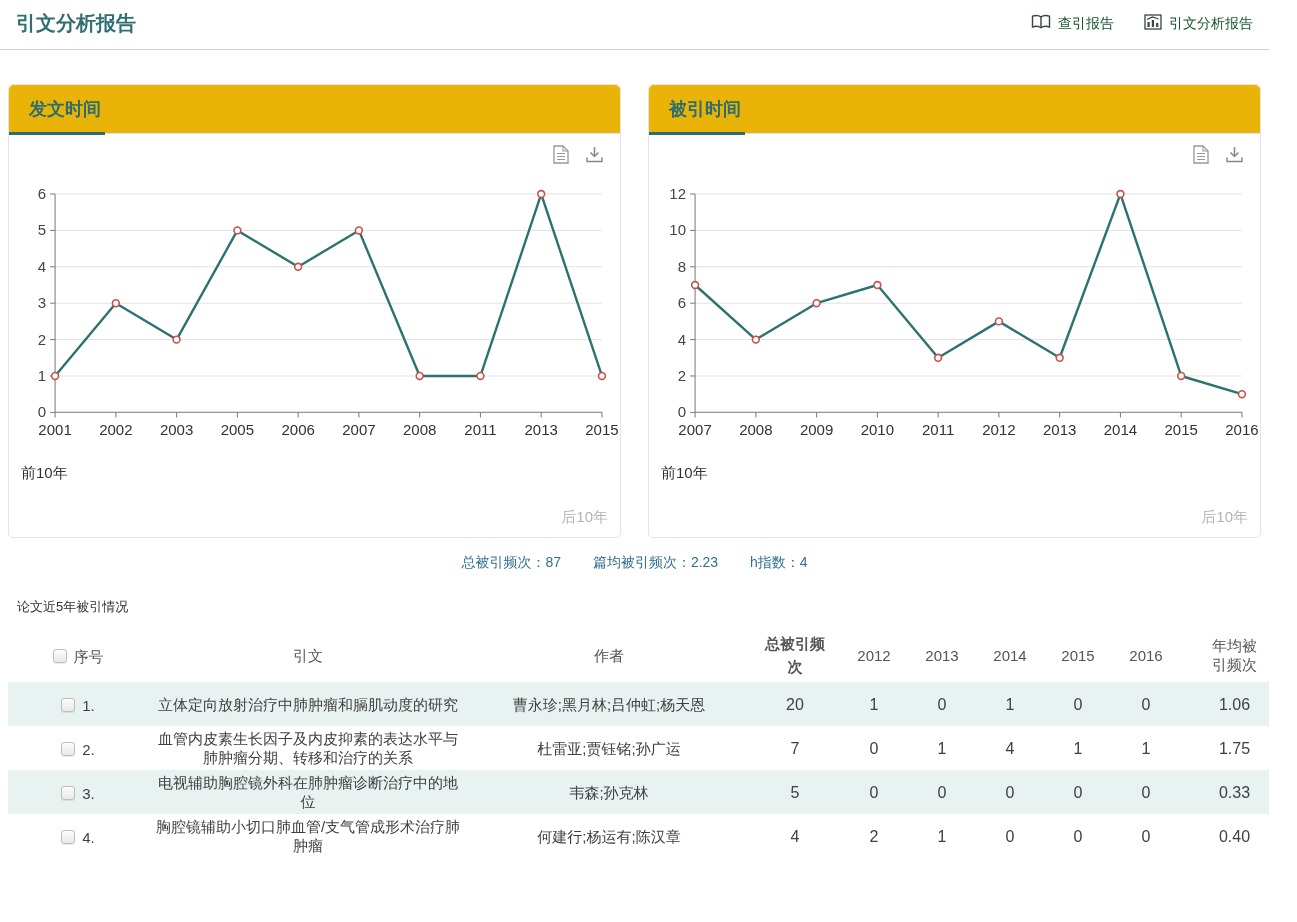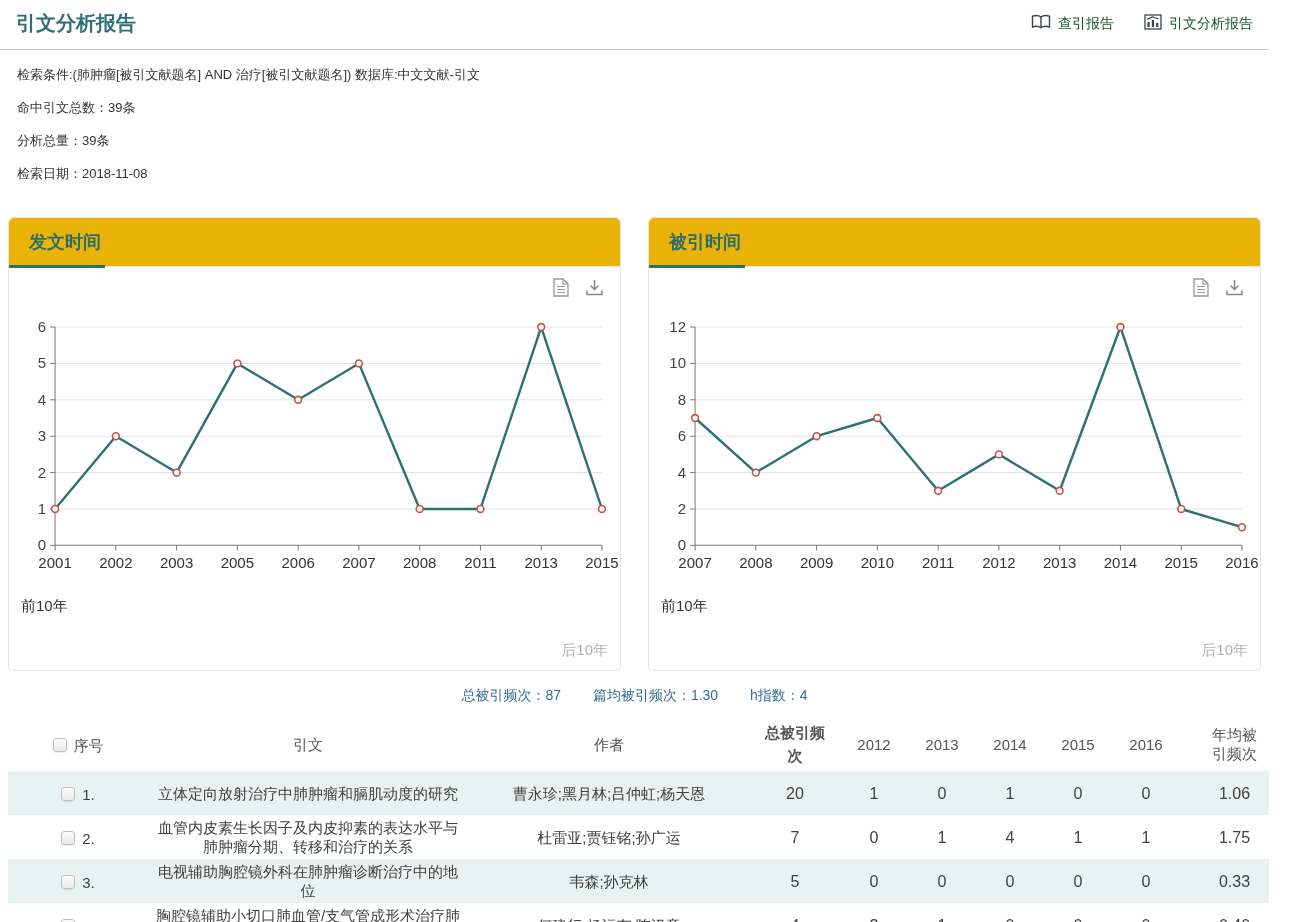--- a/index.html
+++ b/index.html
@@ -74,26 +74,20 @@
               <rect x="12.1" y="9" width="2.2" height="4" fill="#3a4449"></rect>
               <polyline points="3,5.5 8.5,3 14.5,5" fill="none" stroke="#3a4449" stroke-width="1.2"></polyline>
             </svg>
         </span>
         <span>引文分析报告</span>
       </a>
     </div>
   </div>
   <div class="top-divider"></div>
 
-  <div class="summary">
-    <p>检索条件:(肺肿瘤[被引文献题名] AND 治疗[被引文献题名]) 数据库:中文文献-引文</p>
-    <p>命中引文总数：39条</p>
-    <p>分析总量：39条</p>
-    <p>检索日期：2018-11-08</p>
-  </div>
 
   <div class="charts-row">
 
     <div class="chart-panel">
       <div class="panel-head">
         <span class="panel-title">发文时间</span>
         <span class="panel-underline"></span>
       </div>
       <div class="panel-tools">
         <button class="tool-btn">
@@ -253,24 +247,25 @@
       <div class="chart-footer">
         <span class="fl">前10年</span>
         <span class="fr">后10年</span>
       </div>
     </div>
 
   </div>
 
   <div class="stats-line">
     <span>总被引频次：87</span>
-    <span>篇均被引频次：1.30</span>
+    <span>篇均被引频次：2.23</span>
     <span>h指数：4</span>
   </div>
 
+  <div class="section-label">论文近5年被引情况</div>
 
   <table>
     <colgroup>
       <col style="width:140px">
         <col style="width:320px">
         <col style="width:282px">
         <col style="width:90px">
       <col style="width:68px">
         <col style="width:68px">
         <col style="width:68px">

